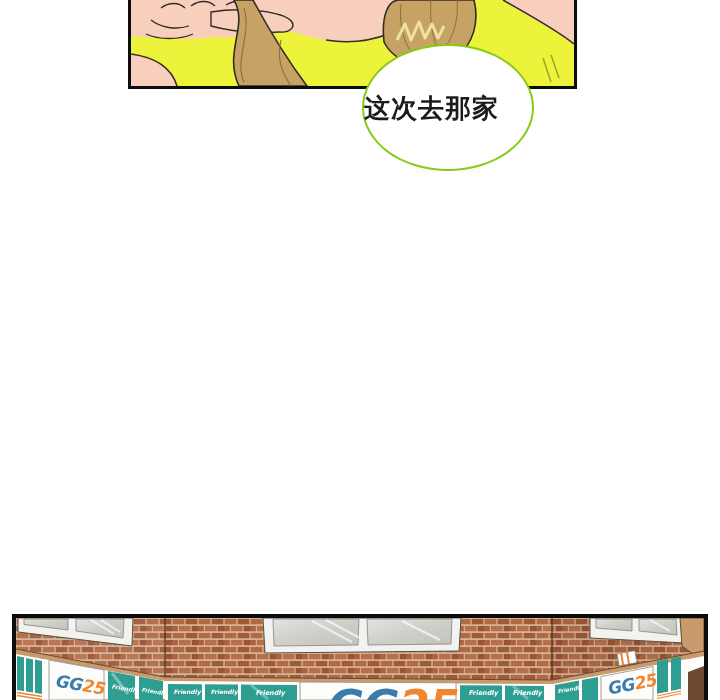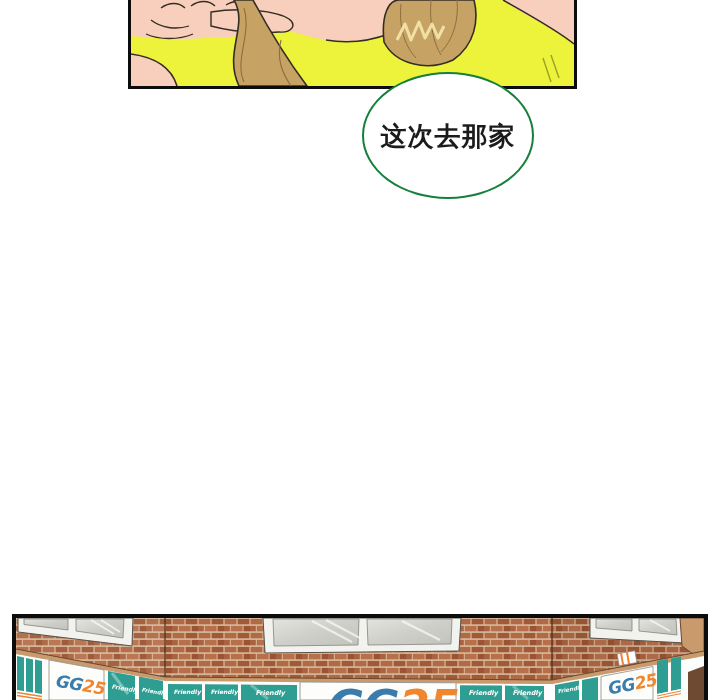--- a/index.html
+++ b/index.html
@@ -8,23 +8,23 @@
   
   .panel-top{
     position:absolute;left:128px;top:0;width:449px;height:89px;
     box-sizing:border-box;border:3px solid #0c0c0c;border-top:none;
     background:#edf23a;z-index:1;
   }
   .panel-top svg{display:block;width:443px;height:86px;}
 
   
   .bubble{
-    position:absolute;left:362px;top:72px;width:168px;height:123px;
-    background:#ffffff;border:2px solid #15803d;border-radius:50%;
-    display:flex;flex-direction:column;align-items:center;justify-content:center;
+    position:absolute;left:362px;top:44px;width:168px;height:123px;
+    background:#ffffff;border:2px solid #84cc16;border-radius:50%;
+    display:flex;flex-direction:column;justify-content:center;
     z-index:3;
   }
   .bubble .line{
     font-size:26px;line-height:34px;font-weight:bold;color:#1b1b1b;
     letter-spacing:1px;white-space:nowrap;
   }
 
   
   .panel-bottom{
     position:absolute;left:12px;top:614px;width:696px;height:86px;

